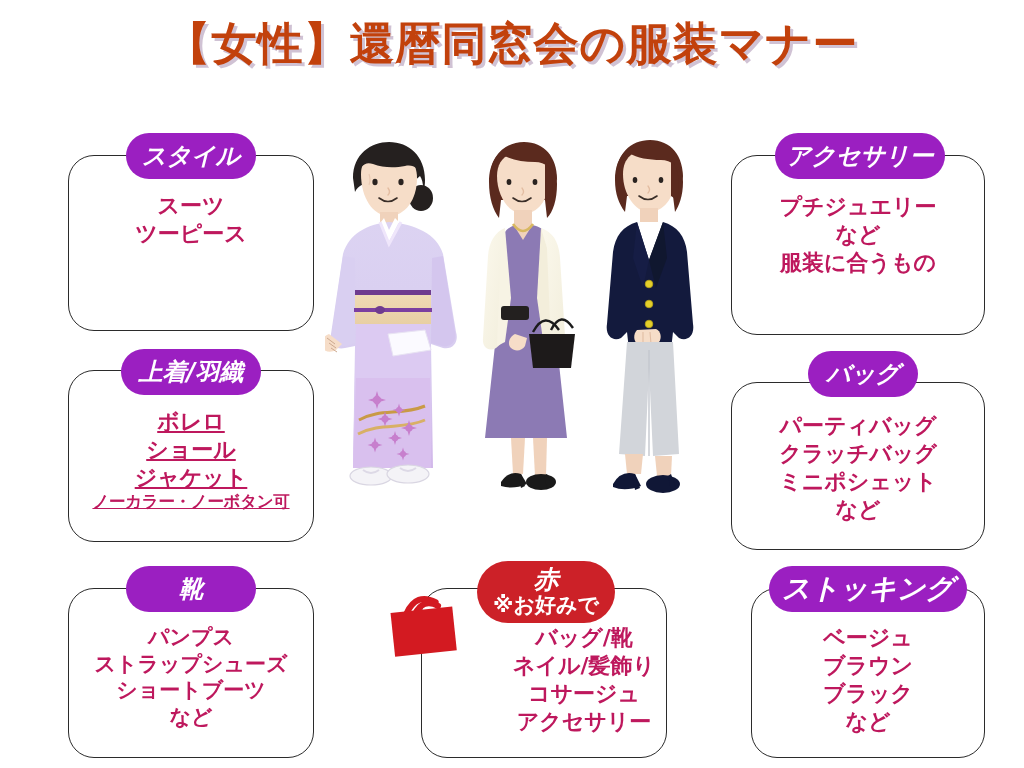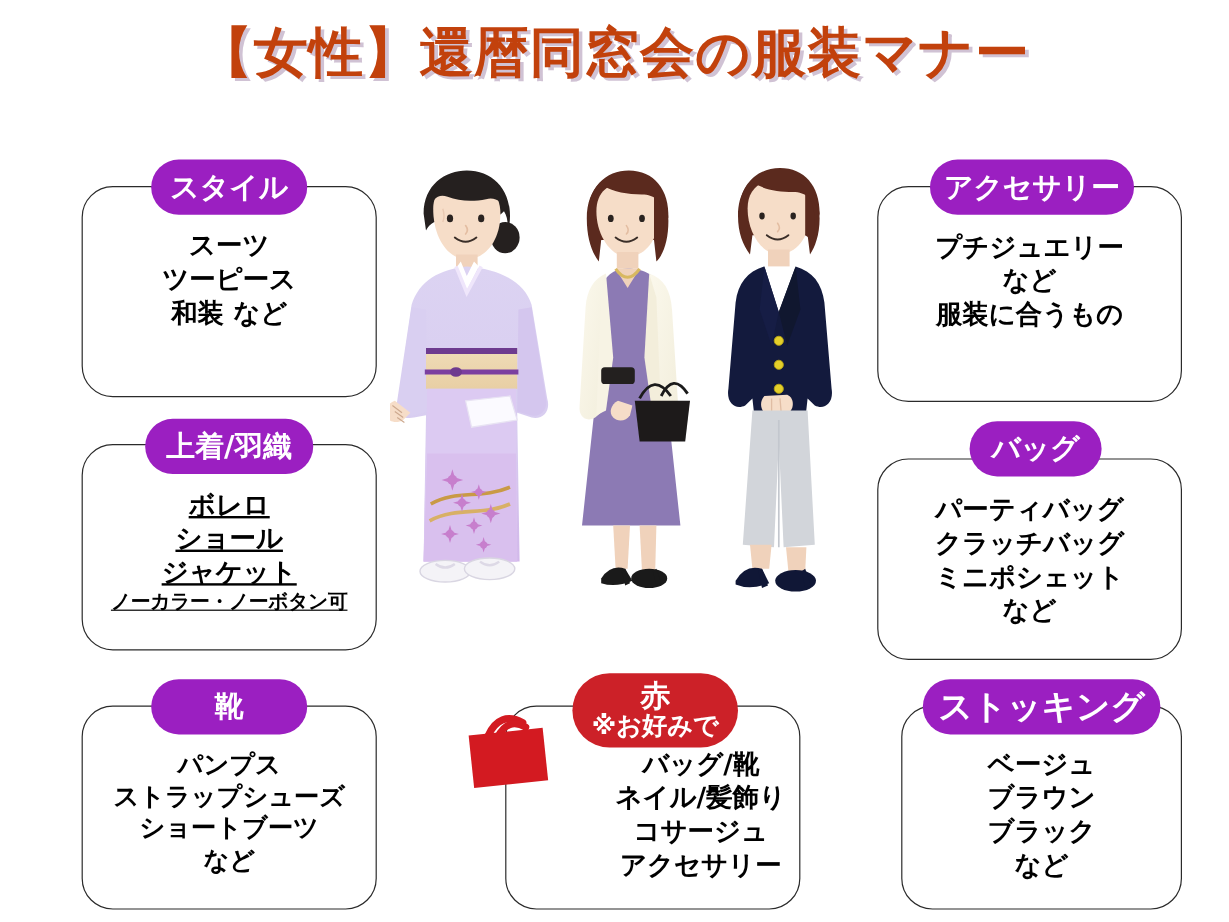--- a/index.html
+++ b/index.html
@@ -43,21 +43,21 @@
     box-sizing: border-box;
     border: 1.6px solid #2b2b2b;
     border-radius: 26px;
     background: #ffffff;
   }
   .card-body {
     position: absolute;
     left: 0;
     width: 100%;
     text-align: center;
-    color: #000000;
+    color: #be185d;
     font-weight: 700;
     line-height: 1.27;
   }
   .card-body .line { display: block; white-space: nowrap; }
   .line.small { font-size: 16.5px; letter-spacing: -0.3px; }
 
   
   .badge {
     position: absolute;
     box-sizing: border-box;
@@ -67,21 +67,21 @@
     font-weight: 700;
     text-align: center;
     display: flex;
     flex-direction: column;
     align-items: center;
     justify-content: center;
     white-space: nowrap;
     z-index: 5;
   }
   .badge.red { background: #CC2128; }
-  .badge .b1 { display: block; }
+  .badge .b1 { display: block; font-style: italic; }
   .badge .b2 { display: block; }
 
   
   .redbag {
     position: absolute;
     left: 386px;
     top: 585px;
     width: 86px;
     height: 80px;
     z-index: 6;
@@ -297,21 +297,20 @@
     </g>
   </svg>
 
   <div class="card" style="left:68px; top:155px; width:246px; height:176px;"></div>
   <div class="badge" style="left:126px; top:133px; width:130px; height:46px; font-size:24px;">
     <span class="b1">スタイル</span>
   </div>
   <div class="card-body" style="left:68px; top:192px; width:246px; font-size:22px;">
     <span class="line">スーツ</span>
     <span class="line">ツーピース</span>
-    <span class="line">和装 など</span>
   </div>
 
   <div class="card" style="left:68px; top:370px; width:246px; height:172px;"></div>
   <div class="badge" style="left:121px; top:349px; width:140px; height:46px; font-size:24px;">
     <span class="b1">上着/羽織</span>
   </div>
   <div class="card-body" style="left:68px; top:408px; width:246px; font-size:22px;text-decoration:underline;">
     <span class="line">ボレロ</span>
     <span class="line">ショール</span>
     <span class="line">ジャケット</span>

